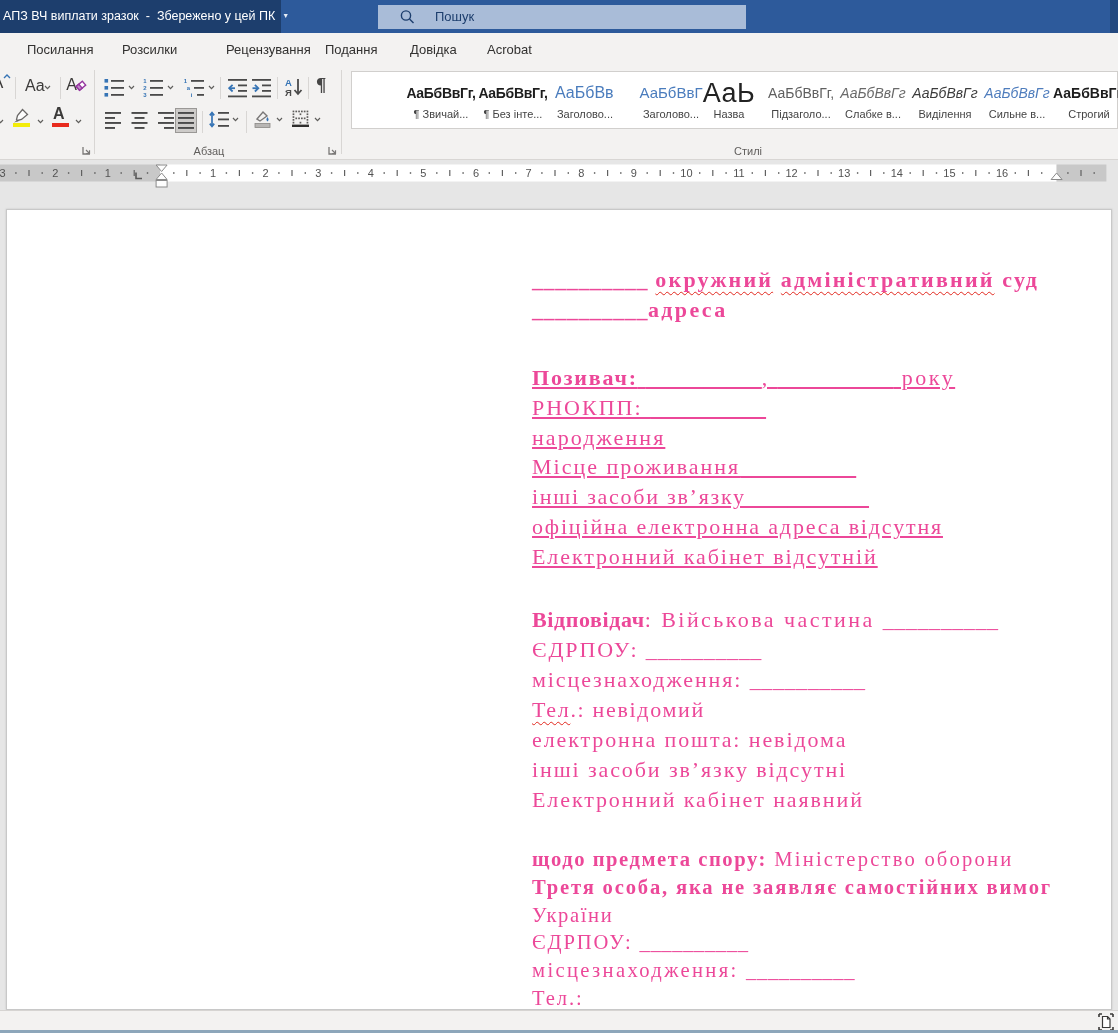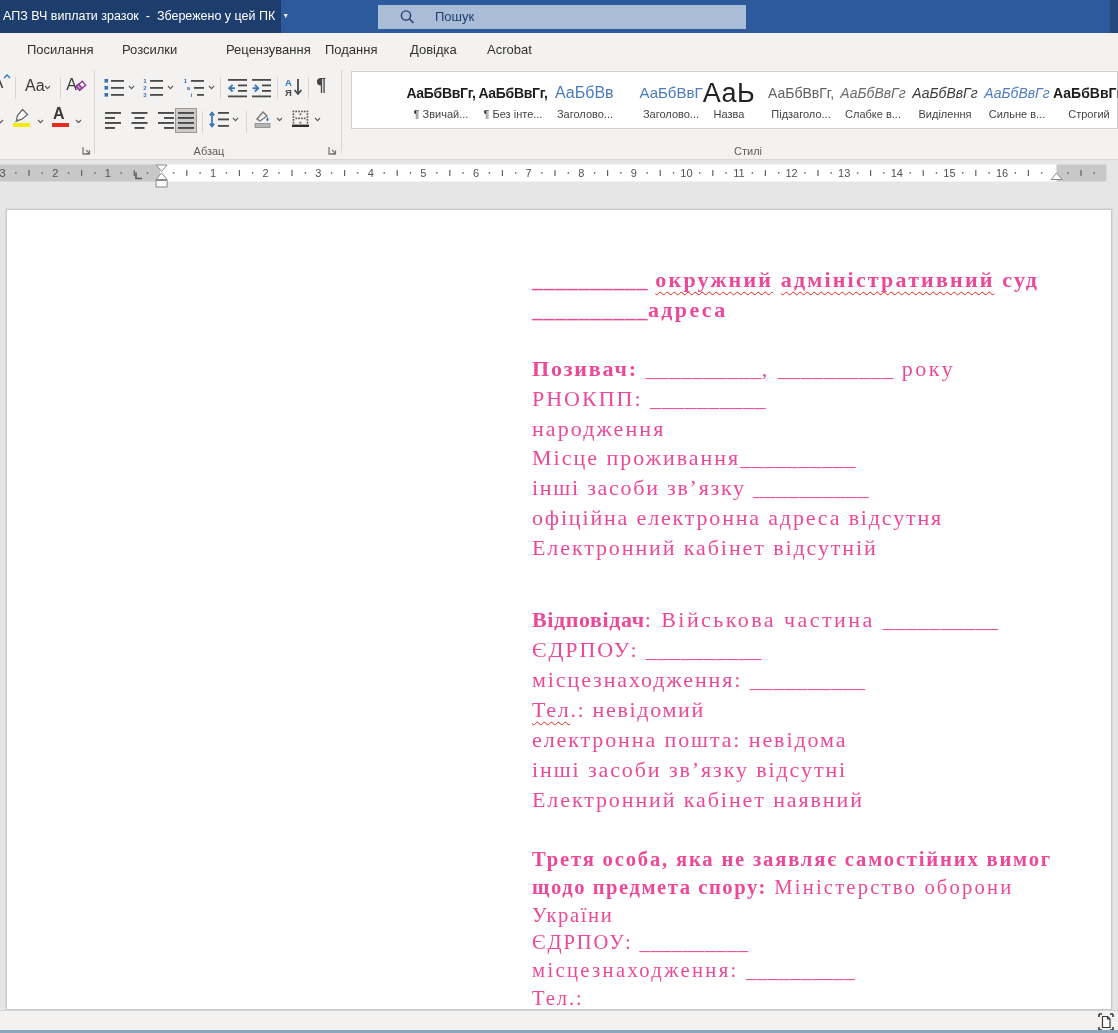--- a/index.html
+++ b/index.html
@@ -44,21 +44,21 @@
 #canvas { position:absolute; left:0; top:161px; width:1118px; height:849px; background:#e6e6e6; }
 .ruler { position:absolute; left:0; top:2.5px; }
 
 #page { position:absolute; left:6px; top:48px; width:1106px; height:801px; background:#fff;
   border:1px solid #c8c8c8; box-shadow:0 0 2px rgba(0,0,0,0.15); }
 .doc { position:absolute; left:525px; font-family:"Liberation Serif", serif; font-size:22px; color:#ec4899;
   letter-spacing:1.9px; }
 .us { letter-spacing:0.6px; }
 .tline { white-space:nowrap; }
 #dhead { top:55px; line-height:30px; font-weight:bold; letter-spacing:1.85px; }
-#db1 { top:144px; line-height:29.8px; }
+#db1 { top:153px; line-height:29.8px;text-decoration:underline; }
 #db2 { top:395.1px; line-height:29.9px; }
 #db3 { top:636.05px; line-height:27.8px; font-size:20.6px; }
 .sq { text-decoration:underline; text-decoration-style:wavy; text-decoration-color:#e2281e;
   text-decoration-thickness:1px; text-underline-offset:4px; text-decoration-skip-ink:none; }
 
 #bottombar { position:absolute; left:0; top:1010px; width:1118px; height:20px; background:#f3f2f1; border-top:1px solid #d6d4d2; }
 #bottombar .bicon { position:absolute; right:4px; top:2px; }
 #statusline { position:absolute; left:0; top:1030px; width:1118px; height:3px; background:#8da6ba; }
 </style></head>
 <body>
@@ -484,22 +484,22 @@
       <div class="doc" id="db2">
           <div class="tline" style="letter-spacing:2.45px"><b style="letter-spacing:0.6px">Відповідач</b>: Військова частина <span class="us">__________</span></div>
           <div class="tline">ЄДРПОУ: <span class="us">__________</span></div>
           <div class="tline">місцезнаходження: <span class="us">__________</span></div>
           <div class="tline" style="letter-spacing:1.68px"><span class="sq">Тел</span>.: невідомий</div>
           <div class="tline">електронна пошта: невідома</div>
           <div class="tline">інші засоби зв’язку відсутні</div>
           <div class="tline">Електронний кабінет наявний</div>
         </div>
       <div class="doc" id="db3">
+          <div class="tline" style="letter-spacing:2.2px"><b style="letter-spacing:1.55px">щодо предмета спору:</b> Міністерство оборони</div>
           <div class="tline"><b style="letter-spacing:1.82px">Третя особа, яка не заявляє самостійних вимог</b></div>
-          <div class="tline" style="letter-spacing:2.2px"><b style="letter-spacing:1.55px">щодо предмета спору:</b> Міністерство оборони</div>
           <div class="tline" style="letter-spacing:1.63px">України</div>
           <div class="tline">ЄДРПОУ: <span class="us">__________</span></div>
           <div class="tline" style="letter-spacing:2.35px">місцезнаходження: <span class="us">__________</span></div>
           <div class="tline">Тел.:</div>
         </div>
     </div>
   </div>
 
   <div id="bottombar">
       <span class="bicon"><svg width="16" height="18" viewBox="0 0 16 18" class="">

